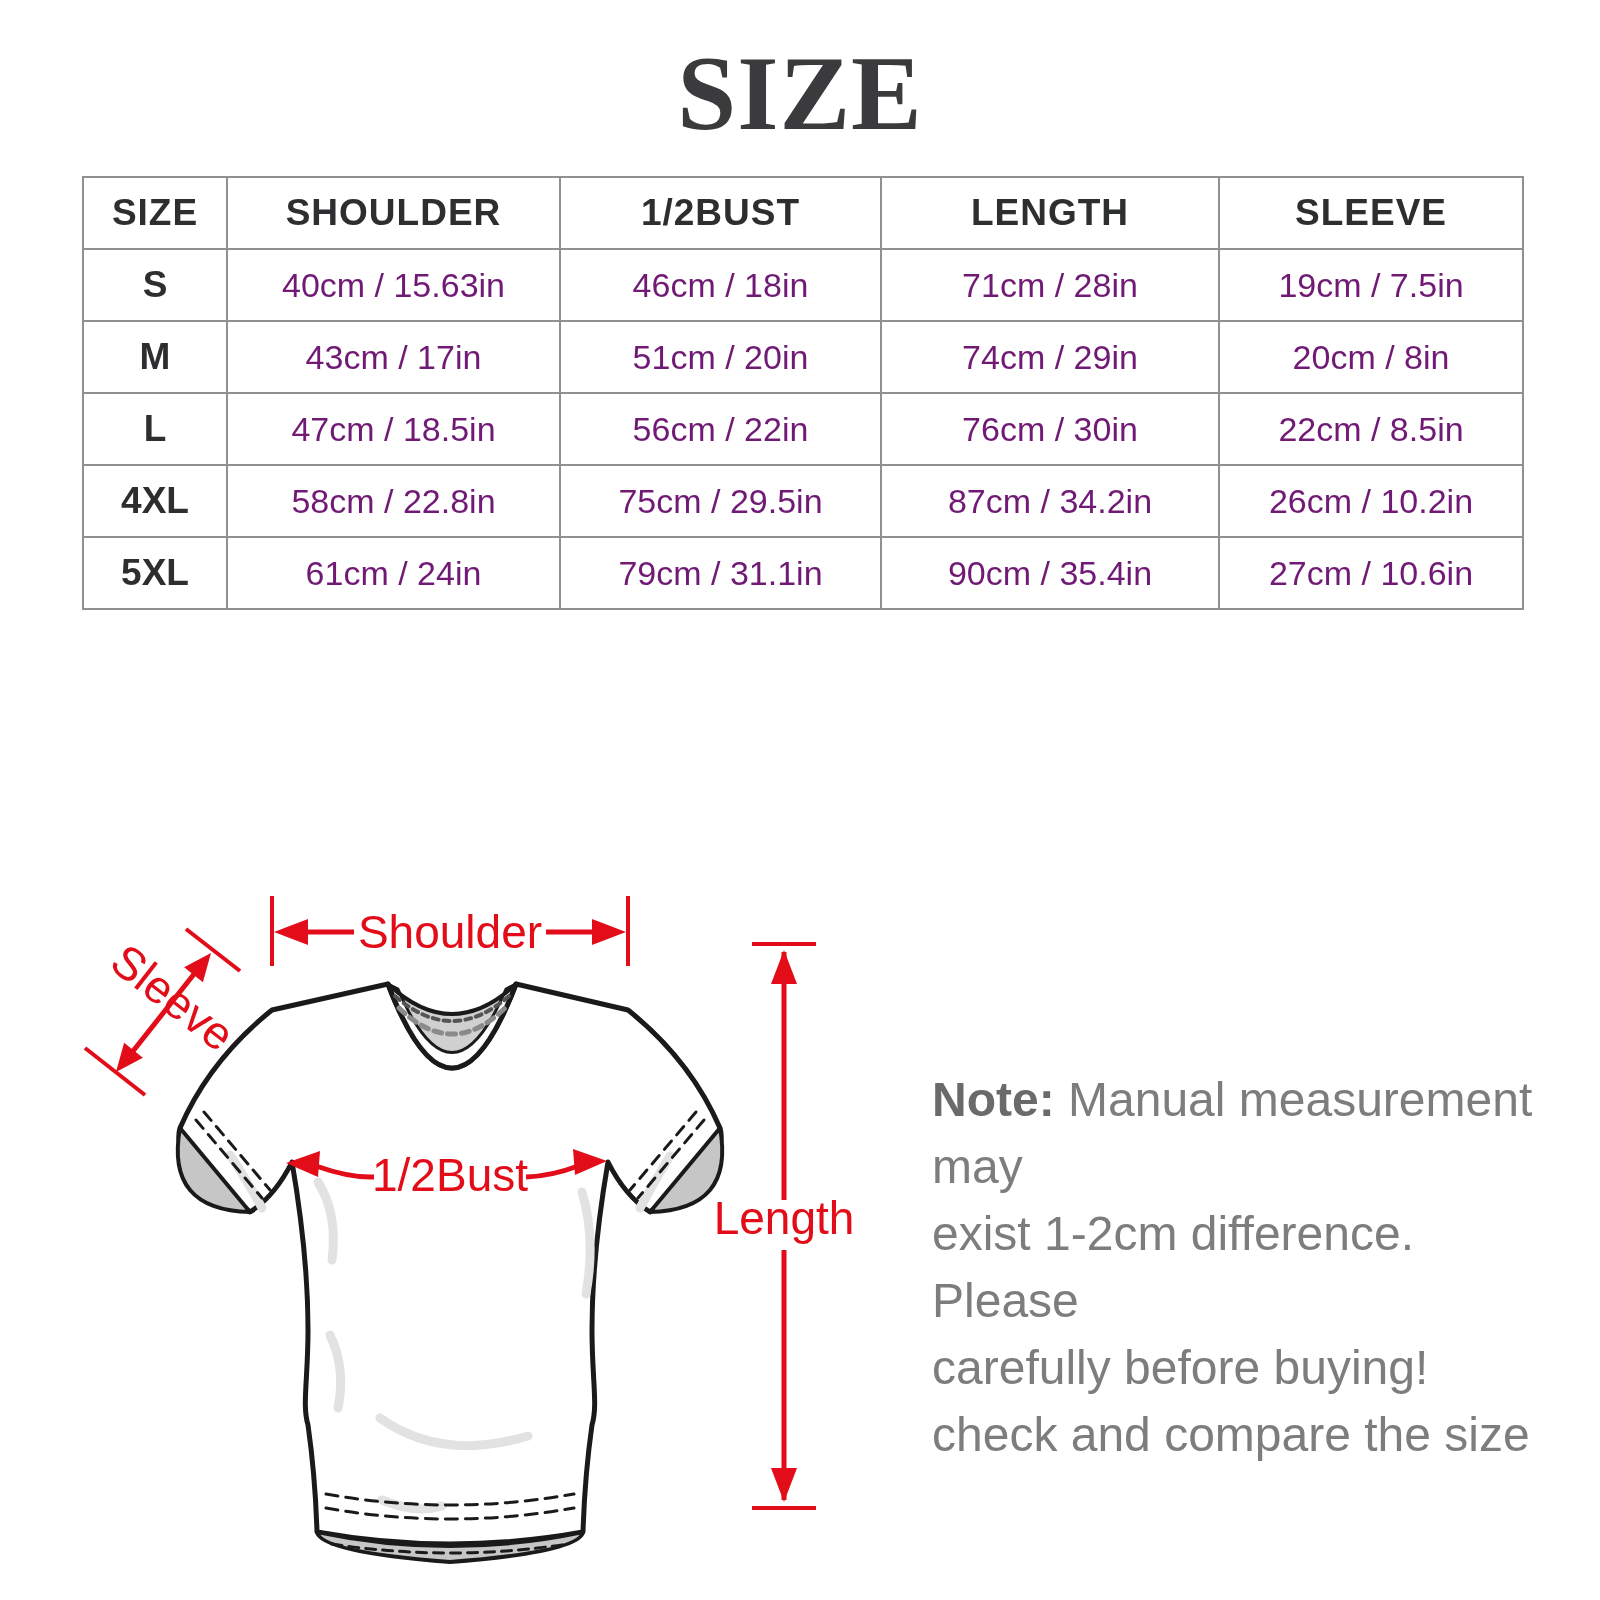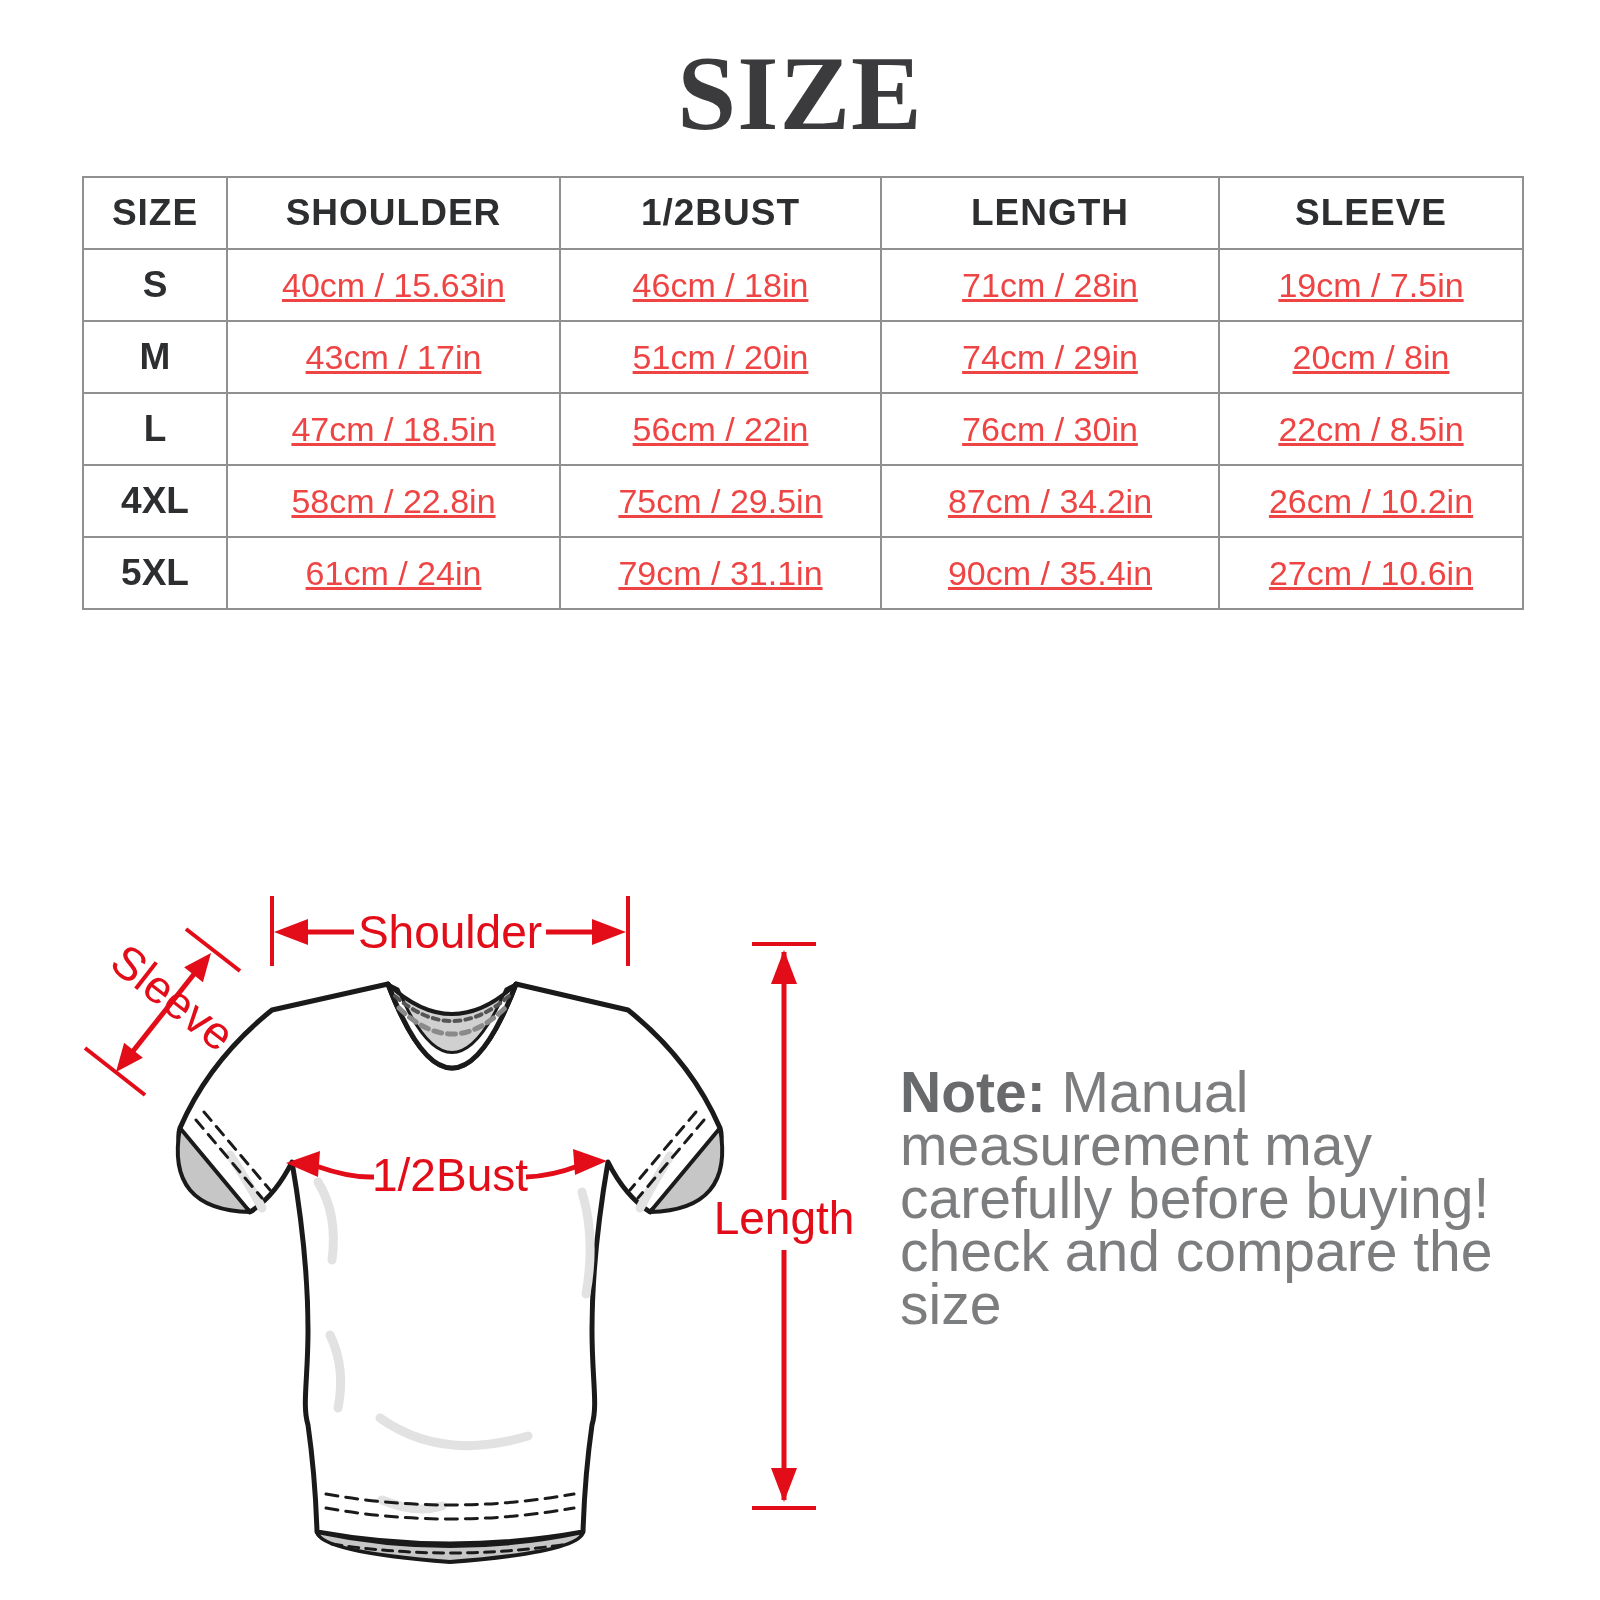--- a/index.html
+++ b/index.html
@@ -20,27 +20,27 @@
     border:2px solid #8f9092;height:70px;text-align:center;vertical-align:middle;
     padding:0;overflow:hidden;
   }
   table.size-table thead th{
     font-size:37px;font-weight:bold;color:#2d2e30;letter-spacing:1px;
   }
   table.size-table tbody th{
     font-size:37px;font-weight:bold;color:#2d2e30;
   }
   table.size-table tbody td{
-    font-size:34px;font-weight:normal;color:#ef4444;text-decoration:underline;
+    font-size:34px;font-weight:normal;color:#701a75;
   }
   .diagram{position:absolute;left:80px;top:860px;width:800px;height:740px;}
   .red-label{font-family:"Liberation Sans", sans-serif;font-size:46px;}
   .note{
-    position:absolute;left:900px;top:1066px;width:640px;
-    font-size:57px;line-height:53px;color:#7c7d7f;
+    position:absolute;left:932px;top:1066px;width:640px;
+    font-size:48px;line-height:67px;color:#7c7d7f;
   }
   .note b{color:#696a6c;font-weight:bold;}
 </style>
 </head>
 <body>
 
 <div class="page-title">SIZE</div>
 
 <table class="size-table">
   <colgroup>
@@ -197,15 +197,16 @@
   </g>
 
   <text class="red-label" x="370" y="88" text-anchor="middle" fill="#e20d18">Shoulder</text>
   <text class="red-label" x="704" y="374" text-anchor="middle" fill="#e20d18">Length</text>
   <text class="red-label" x="370" y="331" text-anchor="middle" fill="#e20d18">1/2Bust</text>
   <text class="red-label" transform="translate(83,150) rotate(38)" text-anchor="middle" fill="#e20d18">Sleeve</text>
 </svg>
 
 <div class="note">
   <div><b>Note:</b> <span>Manual measurement may</span></div>
+  <div>exist 1-2cm difference. Please</div>
   <div>carefully before buying!</div>
   <div>check and compare the size</div>
 </div>
 
 </body></html>

